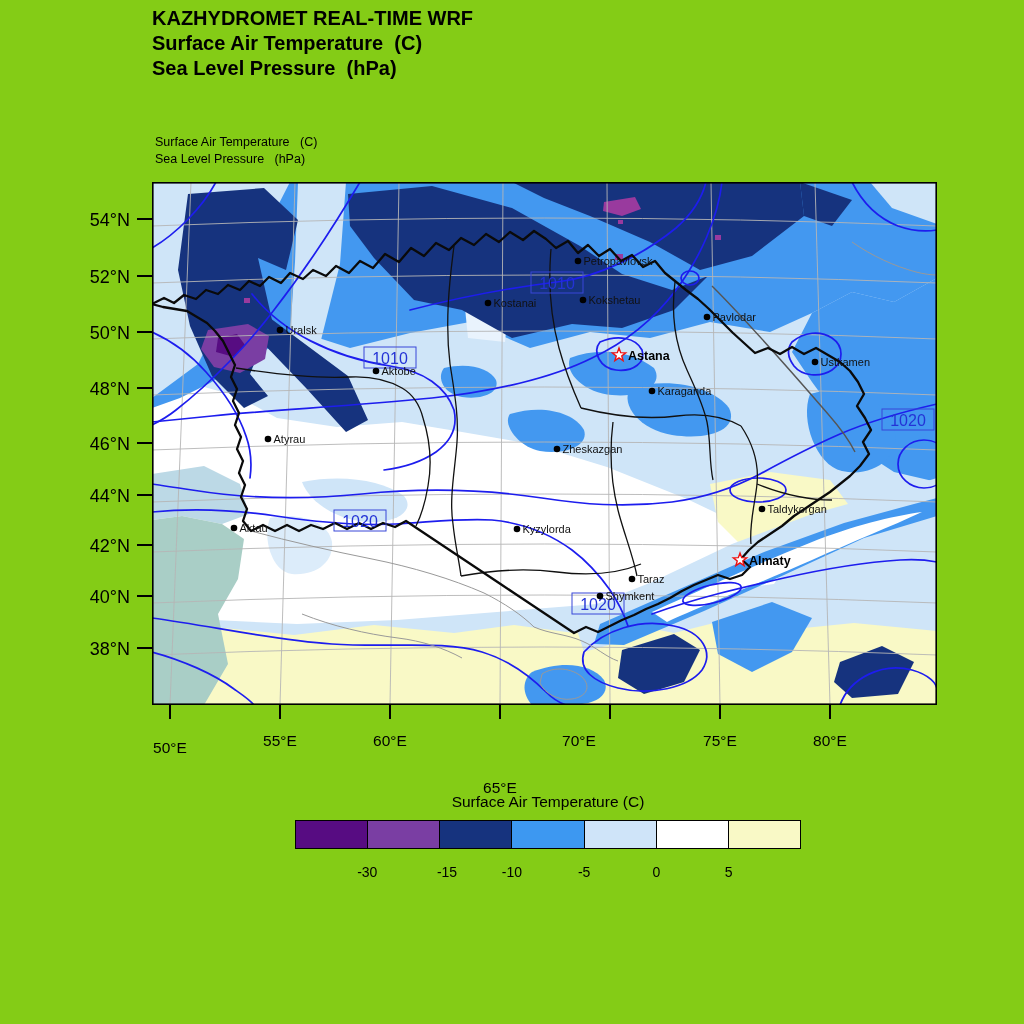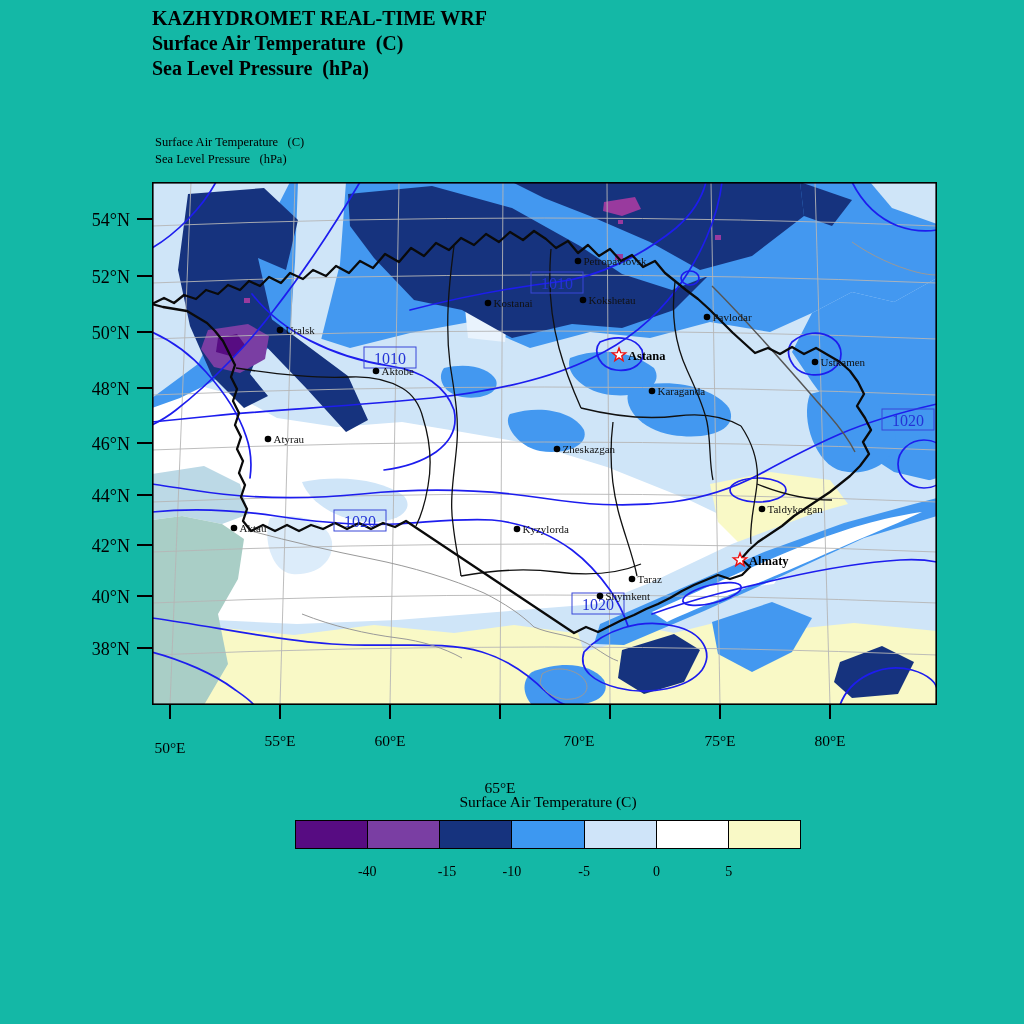--- a/index.html
+++ b/index.html
@@ -1,17 +1,17 @@
 <!DOCTYPE html>
 <html><head>
 <meta charset="utf-8">
 <style>
   html,body{margin:0;padding:0;background:#fff;}
-  #page{position:relative;width:1024px;height:1024px;background:#14b8a6;overflow:hidden;
-        font-family:Liberation Serif, serif;color:#000;}
+  #page{position:relative;width:1024px;height:1024px;background:#84cc16;overflow:hidden;
+        font-family:Liberation Sans, sans-serif;color:#000;}
   .pre{white-space:pre;}
   #title-block{position:absolute;left:152px;top:6px;font-size:20px;font-weight:bold;line-height:25px;}
   #run-block{position:absolute;right:84px;top:58px;text-align:right;font-size:13.5px;font-weight:bold;line-height:17px;}
   #map-subtitle{position:absolute;left:155px;top:134px;font-size:12.5px;line-height:17px;}
   #map-wrap{position:absolute;left:152px;top:182px;width:785px;height:523px;}
   #axes .ytick{position:absolute;width:15px;height:1.6px;background:#000;left:137px;}
   #axes .ylab{position:absolute;left:55px;width:75px;text-align:right;font-size:18px;}
   #axes .xtick{position:absolute;width:1.6px;height:14px;background:#000;top:705px;}
   #axes .xlab{position:absolute;top:732px;width:60px;text-align:center;font-size:15.5px;}
   #cbar-title{position:absolute;left:548px;top:793px;transform:translateX(-50%);font-size:15.5px;}
@@ -247,21 +247,21 @@
   <div id="cbar-swatches">
       <div class="seg" style="background: rgb(87, 12, 130);"></div>
       <div class="seg" style="background: rgb(122, 62, 163);"></div>
       <div class="seg" style="background: rgb(22, 51, 126);"></div>
       <div class="seg" style="background: rgb(61, 152, 241);"></div>
       <div class="seg" style="background: rgb(207, 228, 249);"></div>
       <div class="seg" style="background: rgb(255, 255, 255);"></div>
       <div class="seg" style="background: rgb(249, 249, 198);"></div>
     </div>
   <div id="cbar-ticklabels">
-      <div class="cl" style="left: 367.286px;">-40</div>
+      <div class="cl" style="left: 367.286px;">-30</div>
       <div class="cl" style="left: 447px;">-15</div>
       <div class="cl" style="left: 511.857px;">-10</div>
       <div class="cl" style="left: 584.143px;">-5</div>
       <div class="cl" style="left: 656.429px;">0</div>
       <div class="cl" style="left: 728.714px;">5</div>
     </div>
 
 </div>
 
 </body></html>

